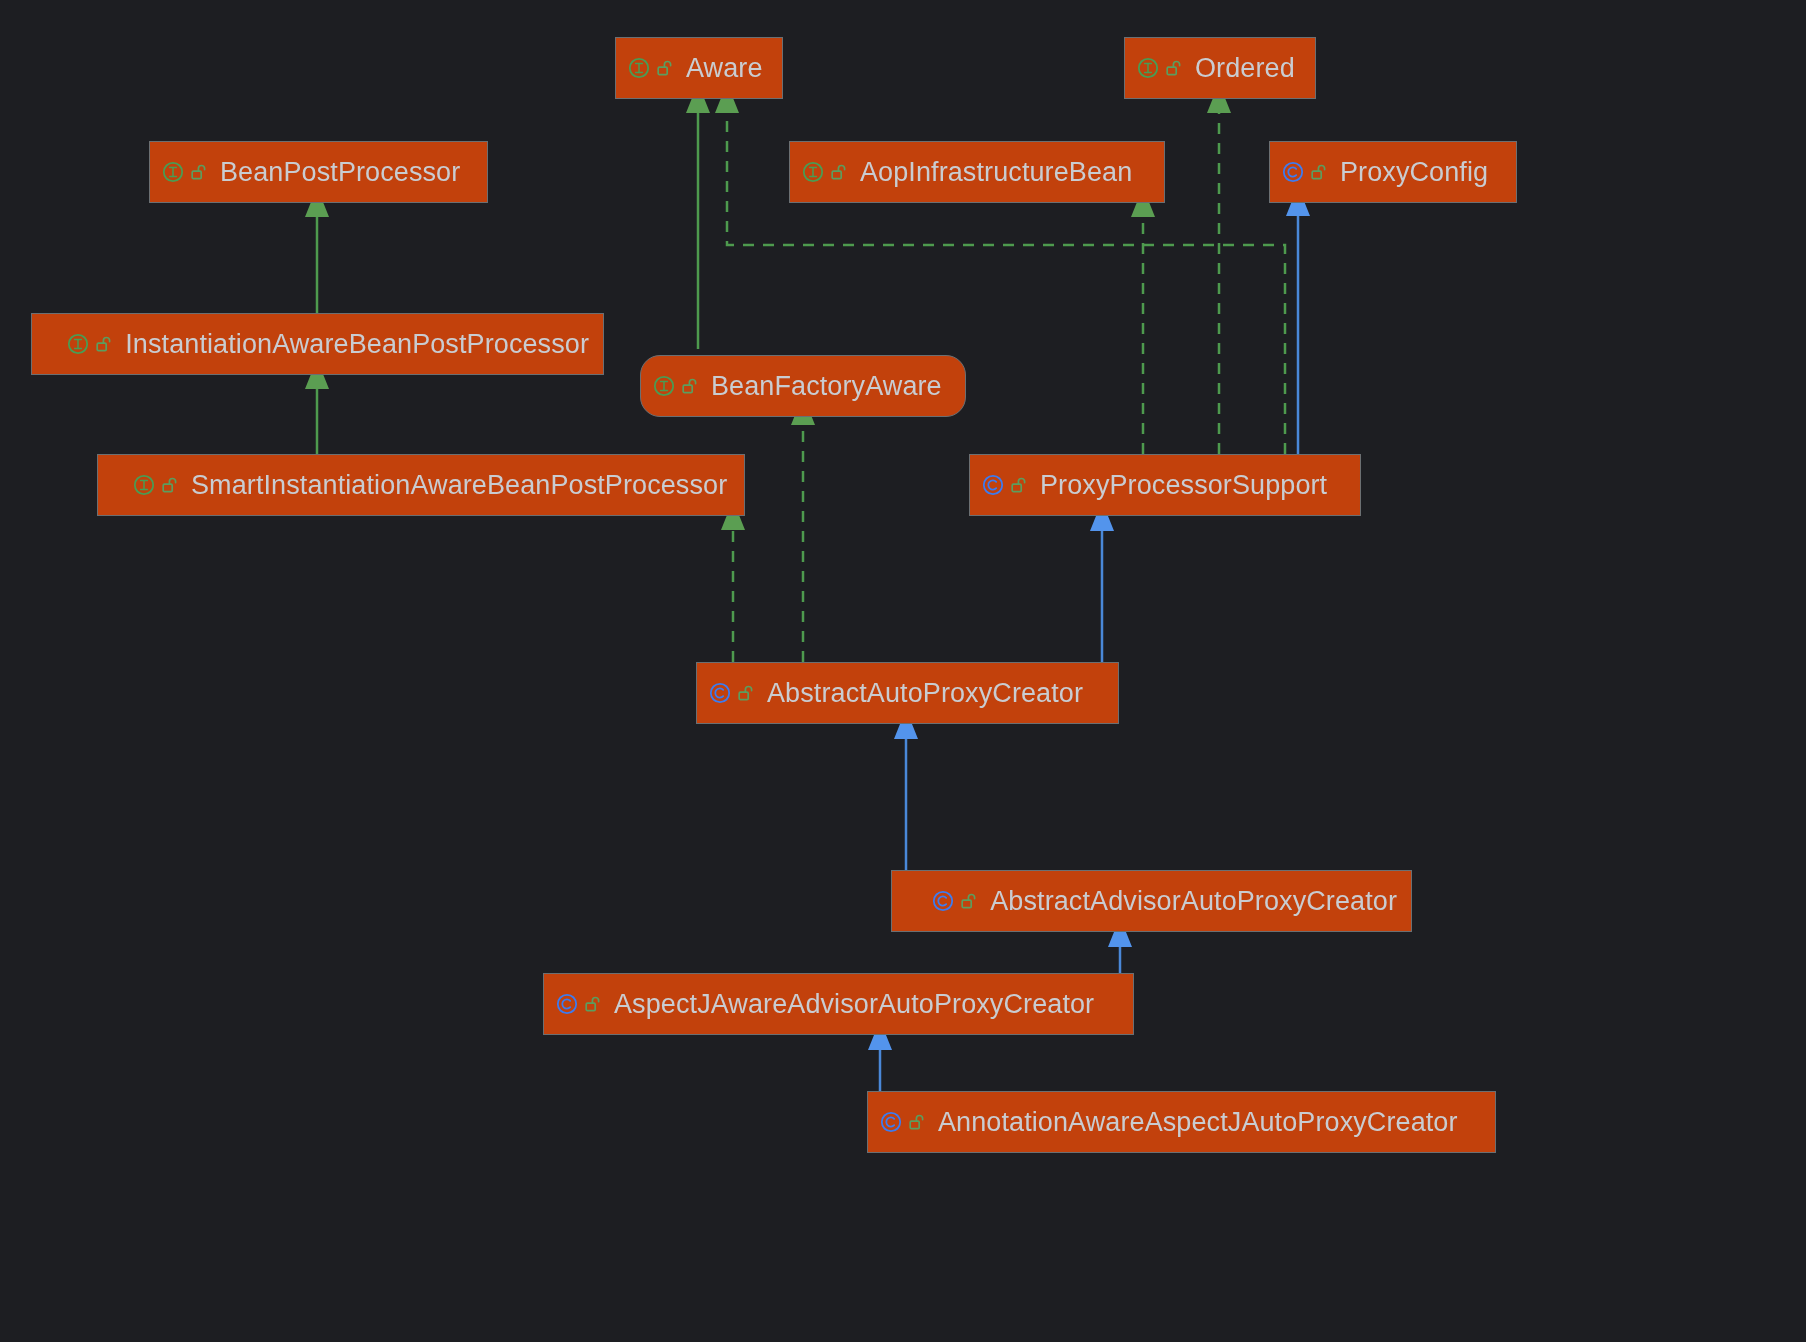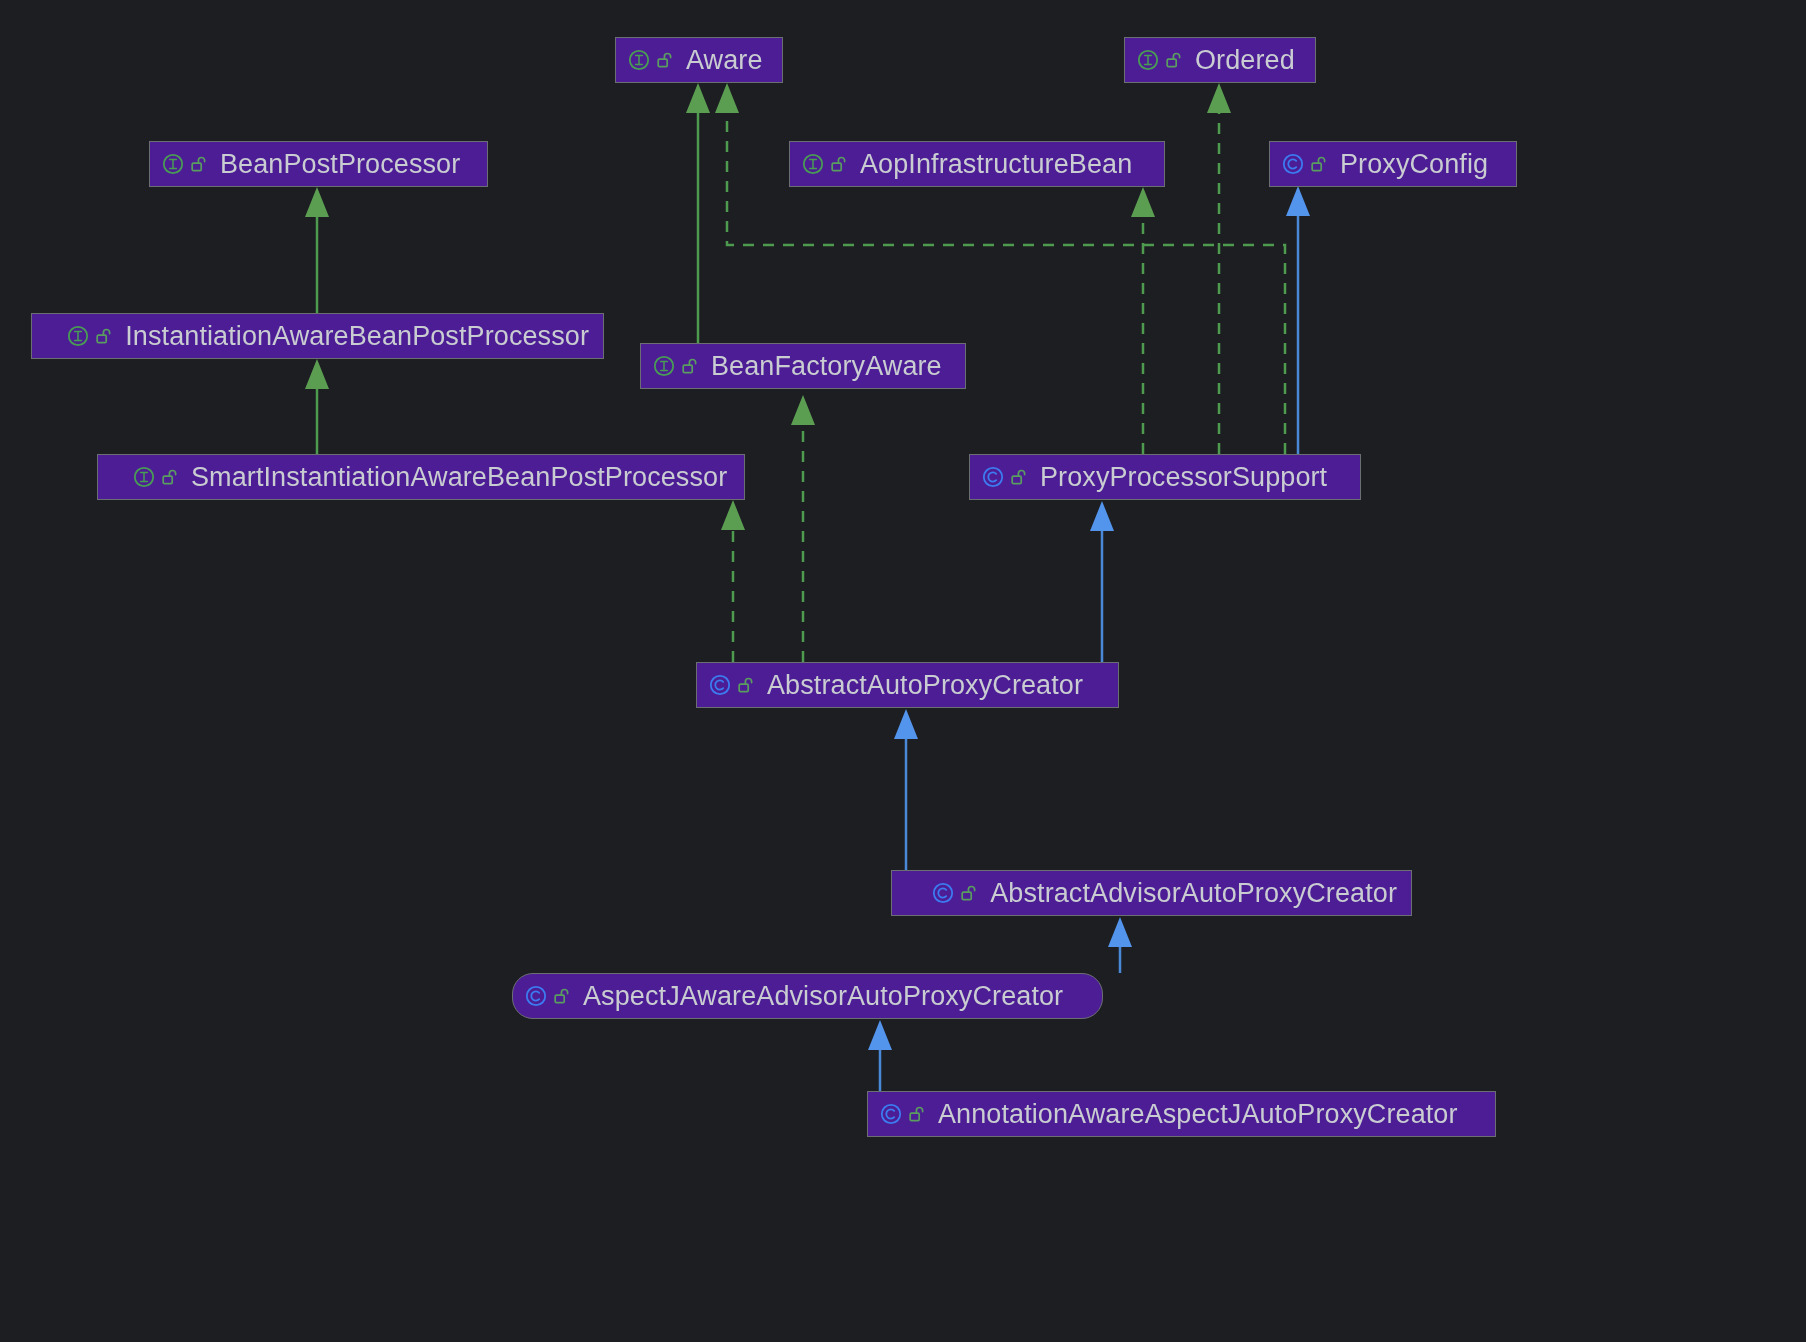--- a/index.html
+++ b/index.html
@@ -21,23 +21,23 @@
     left: 0; top: 0;
     width: 1806px;
     height: 1342px;
     pointer-events: none;
   }
   .node {
     position: absolute;
     box-sizing: border-box;
     display: flex;
     align-items: center;
-    background: #4c1d95;
+    background: #c2410c;
     border: 1px solid #6b6f72;
-    height: 46px;
+    height: 62px;
     padding: 0 14px 0 12px;
     white-space: nowrap;
   }
   .node .glyphs {
     display: inline-flex;
     align-items: center;
     flex: 0 0 auto;
   }
   .node .type-icon {
     width: 22px; height: 22px;
@@ -215,21 +215,21 @@
               <line x1="7.6" y1="15.4" x2="14.4" y2="15.4"></line>
             </g>
           </svg></span>
         <span class="lock-icon"><svg viewBox="0 0 16 18" width="16" height="18">
             <rect x="1.2" y="8.2" width="9" height="7.4" rx="1.2" fill="none" stroke="#5a9e5f" stroke-width="1.7"></rect>
             <path d="M7.4 8.2 V5.6 A3.1 3.1 0 0 1 13.6 5.6 V6.6" fill="none" stroke="#5a9e5f" stroke-width="1.7" stroke-linecap="round"></path>
           </svg></span>
       </span>
       <span class="label">InstantiationAwareBeanPostProcessor</span>
     </div>
-    <div class="node" style="left: 640px; top: 343px; width: 326px;">
+    <div class="node" style="left: 640px; top: 355px; width: 326px; border-radius: 20px;">
       <span class="glyphs">
         <span class="type-icon"><svg viewBox="0 0 22 22" width="22" height="22">
             <circle cx="11" cy="11" r="9.2" fill="none" stroke="#499c54" stroke-width="1.8"></circle>
             <g stroke="#499c54" stroke-width="1.5" stroke-linecap="round">
               <line x1="7.6" y1="6.6" x2="14.4" y2="6.6"></line>
               <line x1="11" y1="6.6" x2="11" y2="15.4"></line>
               <line x1="7.6" y1="15.4" x2="14.4" y2="15.4"></line>
             </g>
           </svg></span>
         <span class="lock-icon"><svg viewBox="0 0 16 18" width="16" height="18">
@@ -288,21 +288,21 @@
             <circle cx="11" cy="11" r="9.2" fill="none" stroke="#3c7bf0" stroke-width="1.8"></circle>
             <path d="M14.2 7.8 A4.6 4.6 0 1 0 14.2 14.2" fill="none" stroke="#3c7bf0" stroke-width="1.8" stroke-linecap="round"></path>
           </svg></span>
         <span class="lock-icon"><svg viewBox="0 0 16 18" width="16" height="18">
             <rect x="1.2" y="8.2" width="9" height="7.4" rx="1.2" fill="none" stroke="#5a9e5f" stroke-width="1.7"></rect>
             <path d="M7.4 8.2 V5.6 A3.1 3.1 0 0 1 13.6 5.6 V6.6" fill="none" stroke="#5a9e5f" stroke-width="1.7" stroke-linecap="round"></path>
           </svg></span>
       </span>
       <span class="label">AbstractAdvisorAutoProxyCreator</span>
     </div>
-    <div class="node" style="left: 512px; top: 973px; width: 591px; border-radius: 21px;">
+    <div class="node" style="left: 543px; top: 973px; width: 591px;">
       <span class="glyphs">
         <span class="type-icon"><svg viewBox="0 0 22 22" width="22" height="22">
             <circle cx="11" cy="11" r="9.2" fill="none" stroke="#3c7bf0" stroke-width="1.8"></circle>
             <path d="M14.2 7.8 A4.6 4.6 0 1 0 14.2 14.2" fill="none" stroke="#3c7bf0" stroke-width="1.8" stroke-linecap="round"></path>
           </svg></span>
         <span class="lock-icon"><svg viewBox="0 0 16 18" width="16" height="18">
             <rect x="1.2" y="8.2" width="9" height="7.4" rx="1.2" fill="none" stroke="#5a9e5f" stroke-width="1.7"></rect>
             <path d="M7.4 8.2 V5.6 A3.1 3.1 0 0 1 13.6 5.6 V6.6" fill="none" stroke="#5a9e5f" stroke-width="1.7" stroke-linecap="round"></path>
           </svg></span>
       </span>

